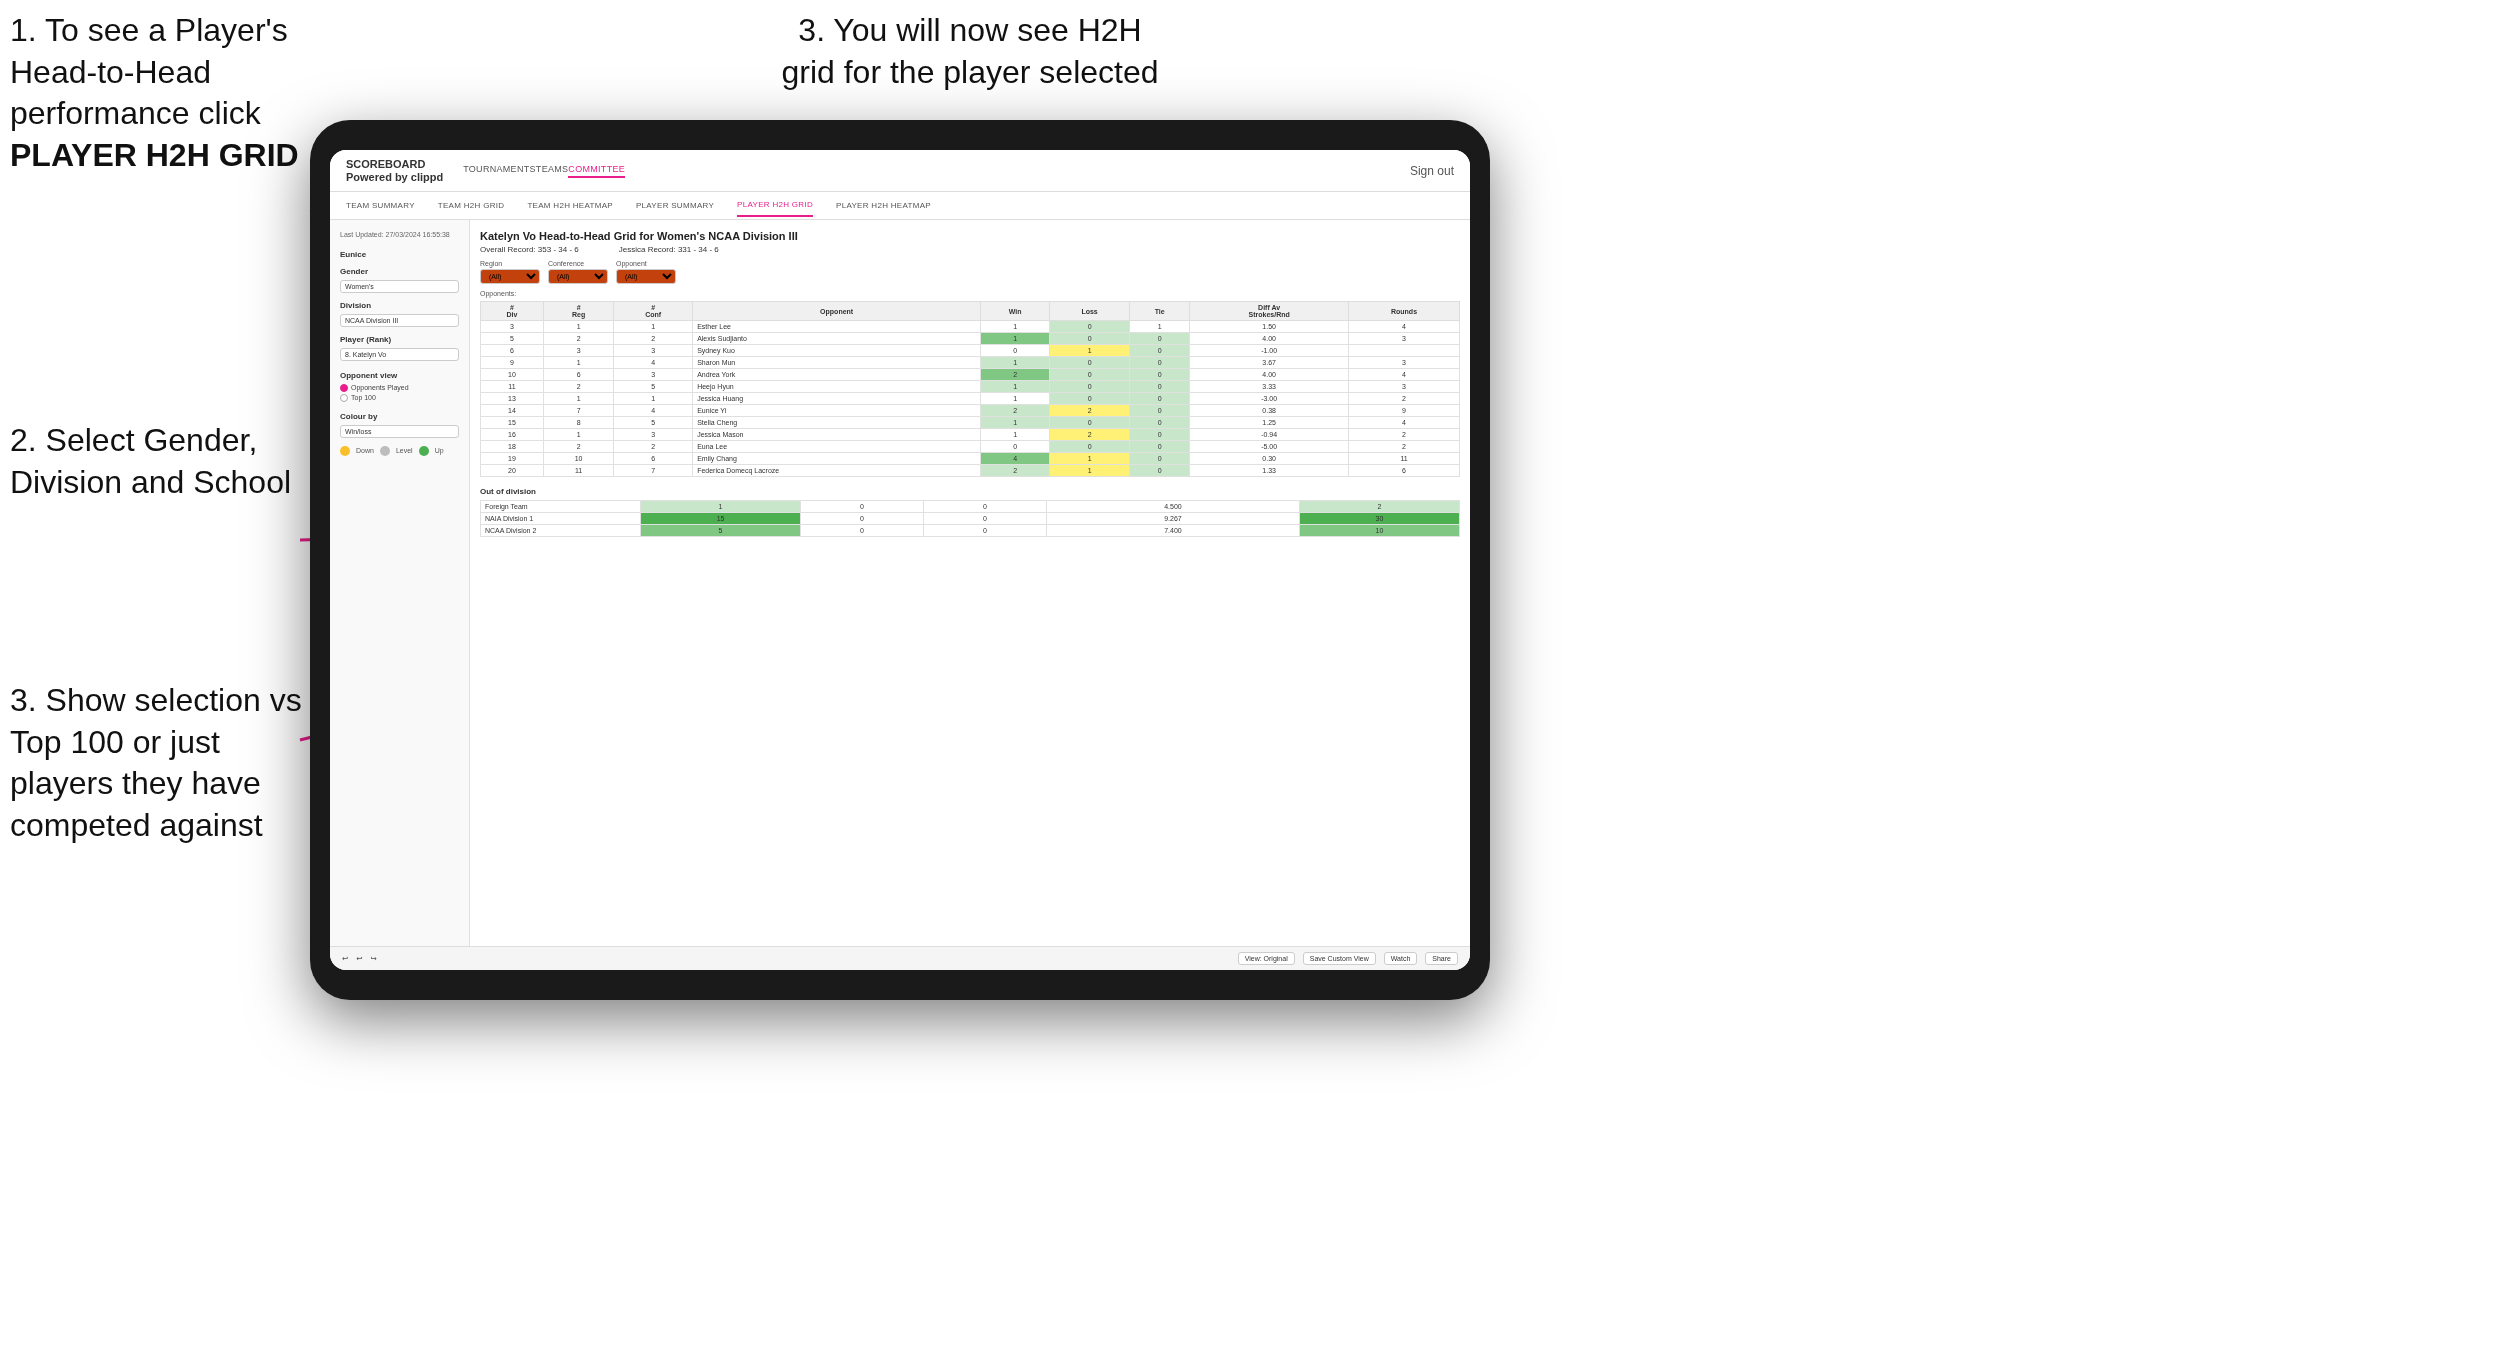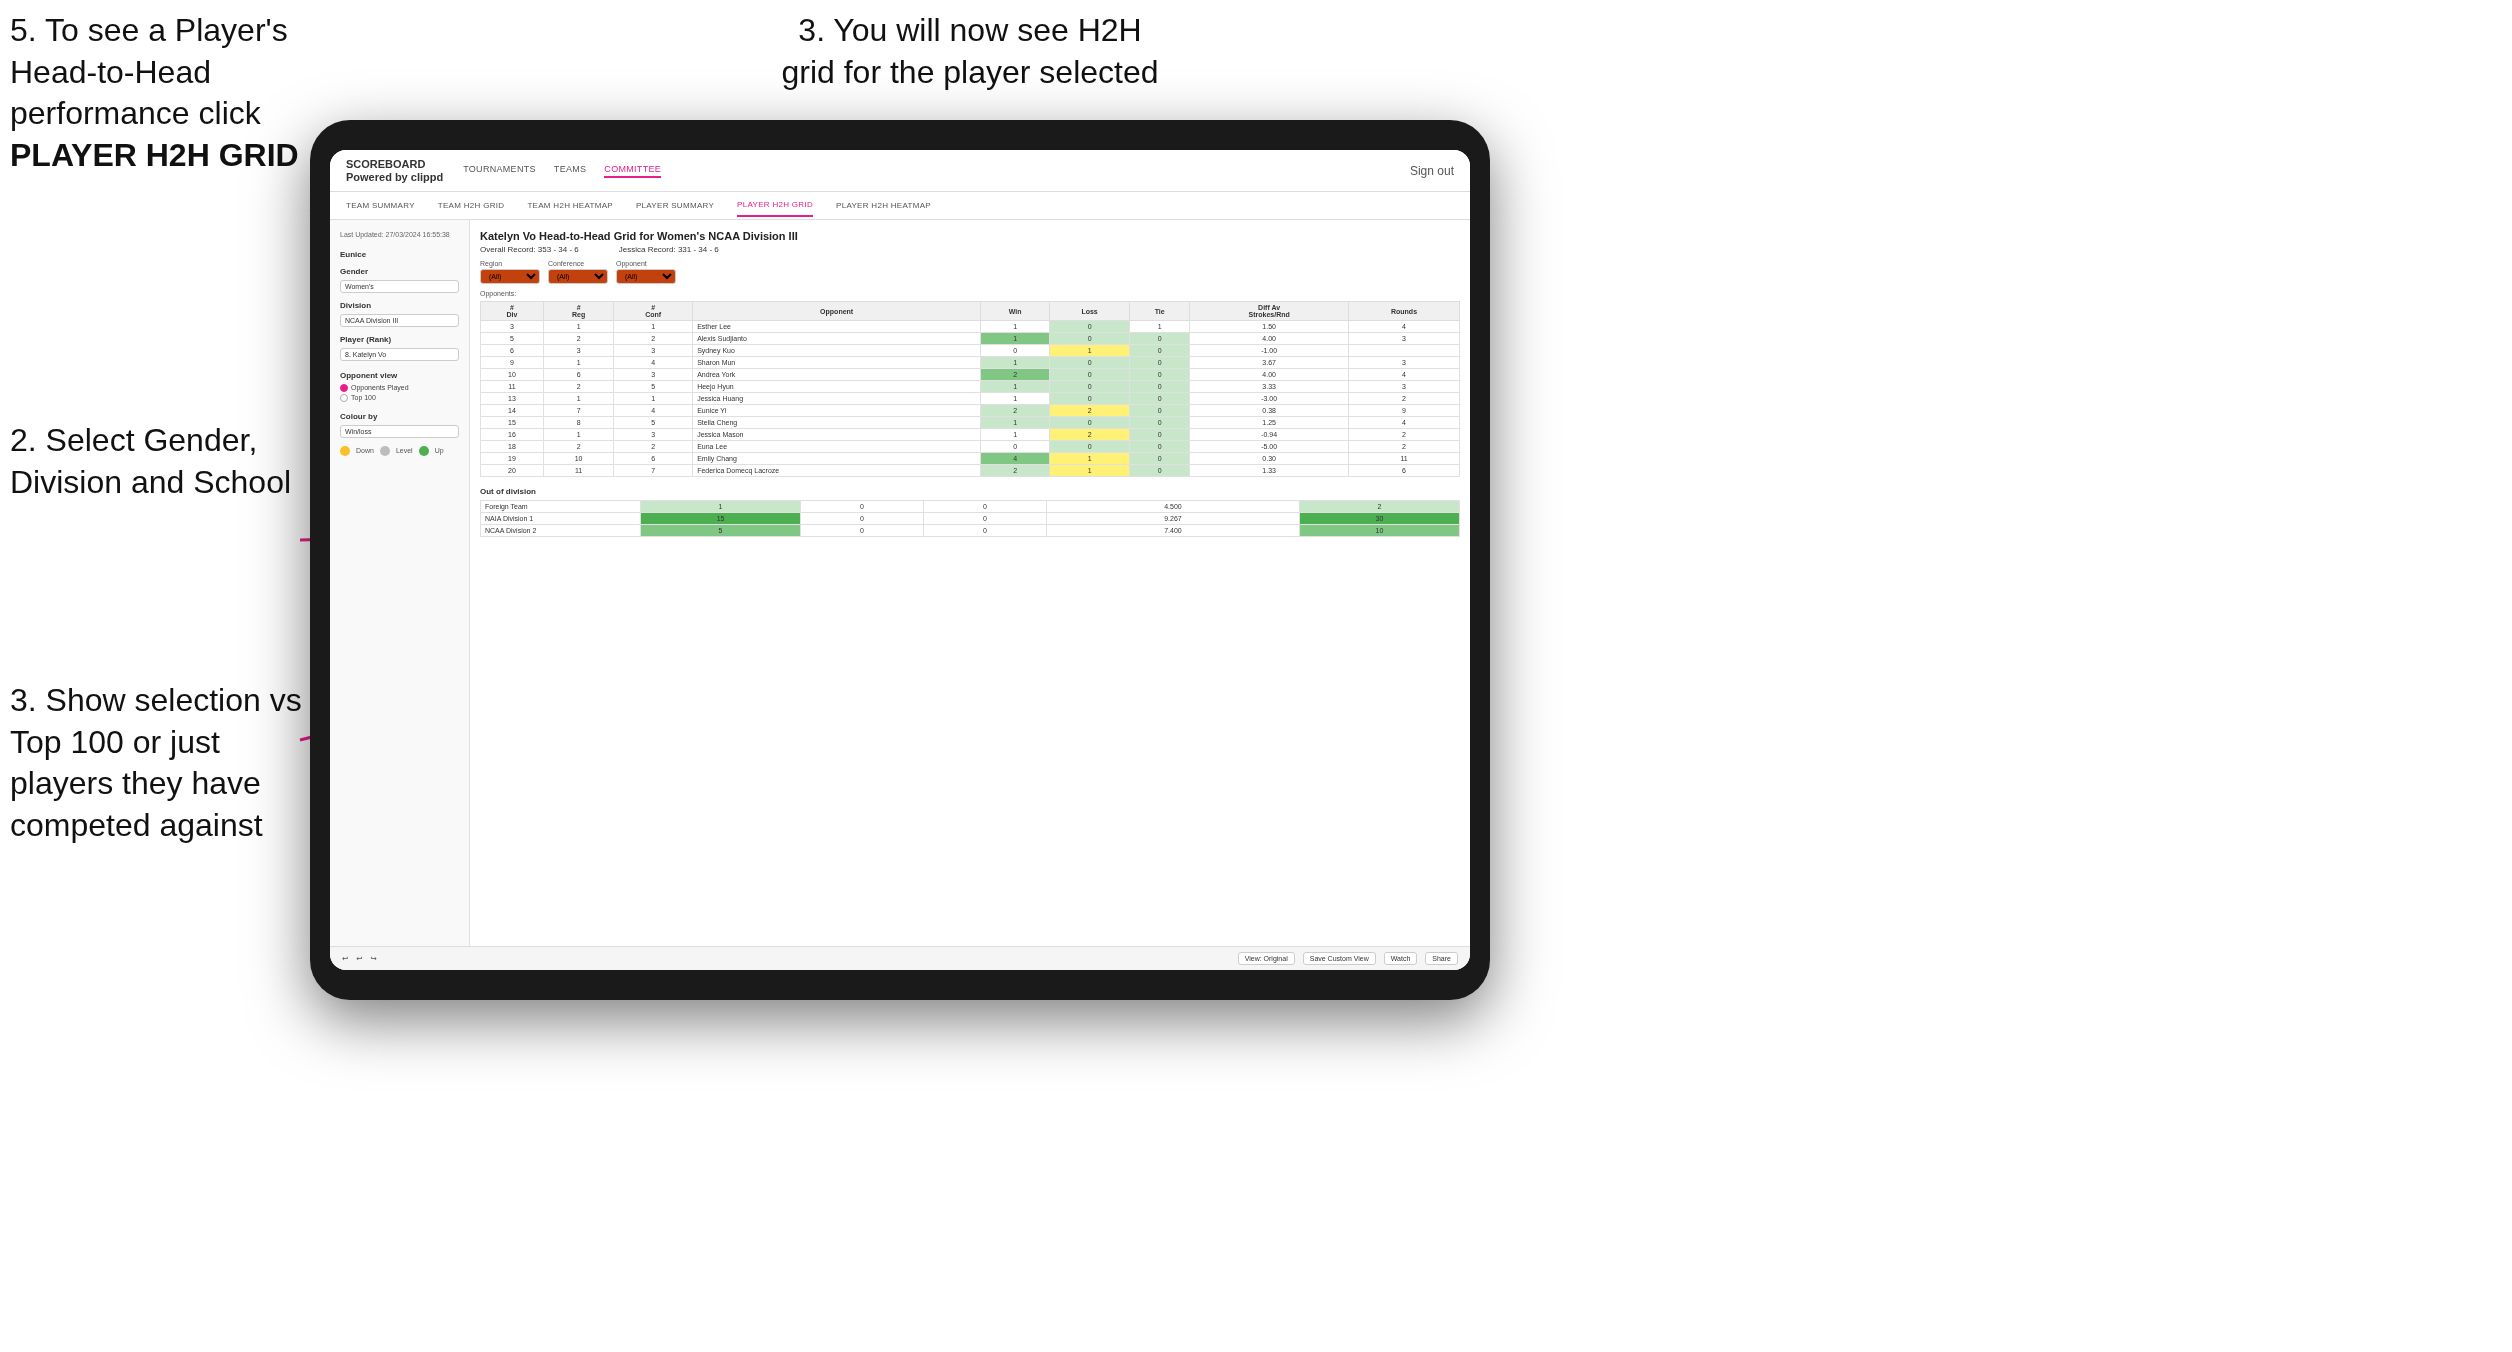--- a/index.html
+++ b/index.html
@@ -45,21 +45,20 @@
       min-height: 42px;
     }
     .logo {
       font-size: 11px;
       font-weight: 900;
       color: #333;
       line-height: 1.1;
     }
     .nav-items {
       display: flex;
-      gap: 18px;
       flex: 1;
     }
     .nav-item {
       font-size: 9px;
       color: #555;
       font-weight: 500;
       cursor: pointer;
       text-transform: uppercase;
       letter-spacing: 0.3px;
     }
@@ -321,21 +320,21 @@
       left: 10px;
       top: 680px;
       width: 295px;
     }
     .step3-bottom p { font-size: 32px; line-height: 1.3; color: #111; }
   </style>
 </head>
 <body>
 
 <div class="step1">
-  <p>5. To see a Player's Head-to-Head performance click</p>
+  <p>1. To see a Player's Head-to-Head performance click</p>
   <p class="bold">PLAYER H2H GRID</p>
 </div>
 
 <div class="step2">
   <p>2. Select Gender, Division and School</p>
 </div>
 
 <div class="step3-top">
   <p>3. You will now see H2H grid for the player selected</p>
 </div>

